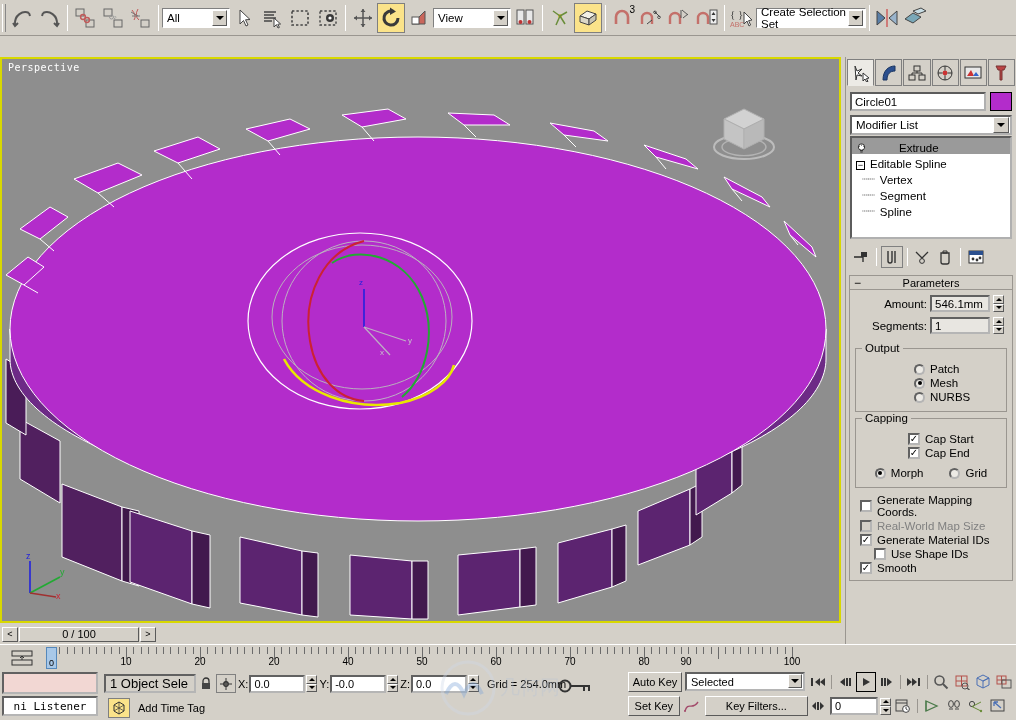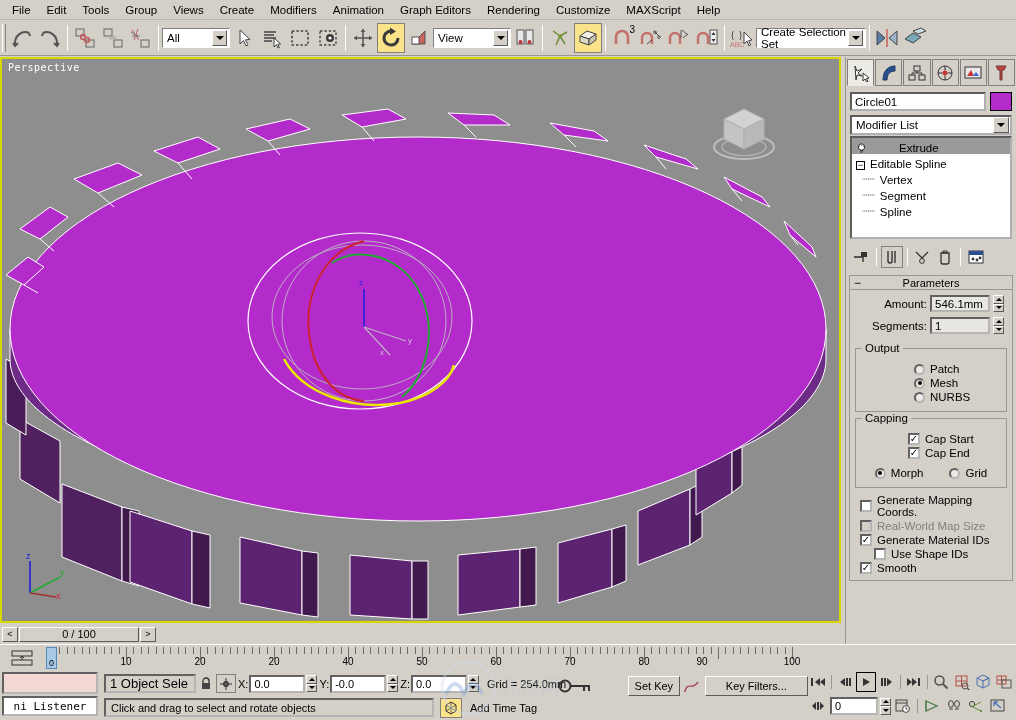--- a/index.html
+++ b/index.html
@@ -173,35 +173,20 @@
   .pbtn.framed { border:1px solid #000; }
   .framefld { width:48px; height:18px; background:#fff; border:2px inset #b5b5b5;
               font-size:11px; padding:1px 3px; }
   .wm { position:absolute; pointer-events:none; opacity:.38; }
 </style>
 </head>
 <body>
 
 <div id="app">
 
-  <div class="menubar">
-    <div class="menu-item">File</div>
-    <div class="menu-item">Edit</div>
-    <div class="menu-item">Tools</div>
-    <div class="menu-item">Group</div>
-    <div class="menu-item">Views</div>
-    <div class="menu-item">Create</div>
-    <div class="menu-item">Modifiers</div>
-    <div class="menu-item">Animation</div>
-    <div class="menu-item">Graph Editors</div>
-    <div class="menu-item">Rendering</div>
-    <div class="menu-item">Customize</div>
-    <div class="menu-item">MAXScript</div>
-    <div class="menu-item">Help</div>
-  </div>
 
   <div class="toolbar">
     <div class="tb-grip"></div>
 
     <div class="tb-btn">
       <svg width="24" height="22" viewBox="0 0 24 22">
           <path d="M5 18 C4 8,13 3,19 6" stroke="#555" stroke-width="2" fill="none"></path>
           <path d="M3 16 L5 19 L8 16" stroke="#555" stroke-width="2" fill="none"></path>
           <path d="M19 6 L20 9" stroke="#555" stroke-width="2" fill="none"></path>
         </svg>
@@ -799,21 +784,21 @@
         <div class="tick" style="left: 742.6px; height: 7px;"></div>
         <div class="tick" style="left: 750px; height: 12px;"></div>
         <div class="ruler-num" style="left: 84px;">10</div>
         <div class="ruler-num" style="left: 158px;">20</div>
         <div class="ruler-num" style="left: 232px;">20</div>
         <div class="ruler-num" style="left: 306px;">40</div>
         <div class="ruler-num" style="left: 380px;">50</div>
         <div class="ruler-num" style="left: 454px;">60</div>
         <div class="ruler-num" style="left: 528px;">70</div>
         <div class="ruler-num" style="left: 602px;">80</div>
-        <div class="ruler-num" style="left: 660px;">90</div>
+        <div class="ruler-num" style="left: 644px;">90</div>
         <div class="ruler-num" style="left: 750px;">100</div>
       </div>
     <div class="frame-marker">
       <span>0</span>
     </div>
   </div>
 
   <div class="statusbar">
 
     <div class="listener">
@@ -868,38 +853,44 @@
             </div>
             <div class="dn">
               <i></i>
             </div>
           </span>
       </div>
       <div class="gridtxt">Grid = 254.0mm</div>
     </div>
 
     <div class="st-row2">
-      <div class="prompt">Click and drag to select and rotate objects</div>
       <div style="width:22px;height:20px;background:#fbe38a;border:1px solid #7f7f7f;display:flex;align-items:center;justify-content:center;margin-left:4px;">
         <svg width="14" height="14" viewBox="0 0 14 14">
             <path d="M7 1 L12 4 L12 10 L7 13 L2 10 L2 4 Z" fill="none" stroke="#333"></path>
             <path d="M7 1 L7 13 M2 4 L12 10 M12 4 L2 10" stroke="#333" stroke-width=".7"></path>
           </svg>
       </div>
       <div style="font-size:11px;margin-left:6px;">Add Time Tag</div>
     </div>
 
     <div style="position:absolute;left:556px;top:6px;width:40px;height:22px;">
       <svg width="40" height="20" viewBox="0 0 40 20">
           <circle cx="9" cy="10" r="5.5" fill="none" stroke="#333" stroke-width="2"></circle>
           <path d="M14 10 h20 M28 10 v5 M33 10 v5" stroke="#333" stroke-width="2"></path>
         </svg>
     </div>
 
     <div class="key-area">
+      <div style="display:flex;gap:3px;">
+        <div class="kbtn" style="width:54px;">Auto Key</div>
+        <div class="selcombo" style="width:120px;">
+          <span>Selected</span>
+          <span class="arrow"></span>
+        </div>
+      </div>
       <div style="display:flex;gap:3px;margin-top:4px;align-items:center;">
         <div class="kbtn" style="width:54px;">Set Key</div>
         <div style="width:20px;height:20px;display:flex;align-items:center;justify-content:center;">
           <svg width="16" height="14" viewBox="0 0 16 14">
               <path d="M1 12 C4 2, 8 12, 14 3" fill="none" stroke="#a34a6a" stroke-width="1.4"></path>
               <circle cx="1" cy="12" r="1" fill="#a34a6a"></circle>
             </svg>
         </div>
         <div class="kbtn" style="width:108px;">Key Filters...</div>
       </div>

